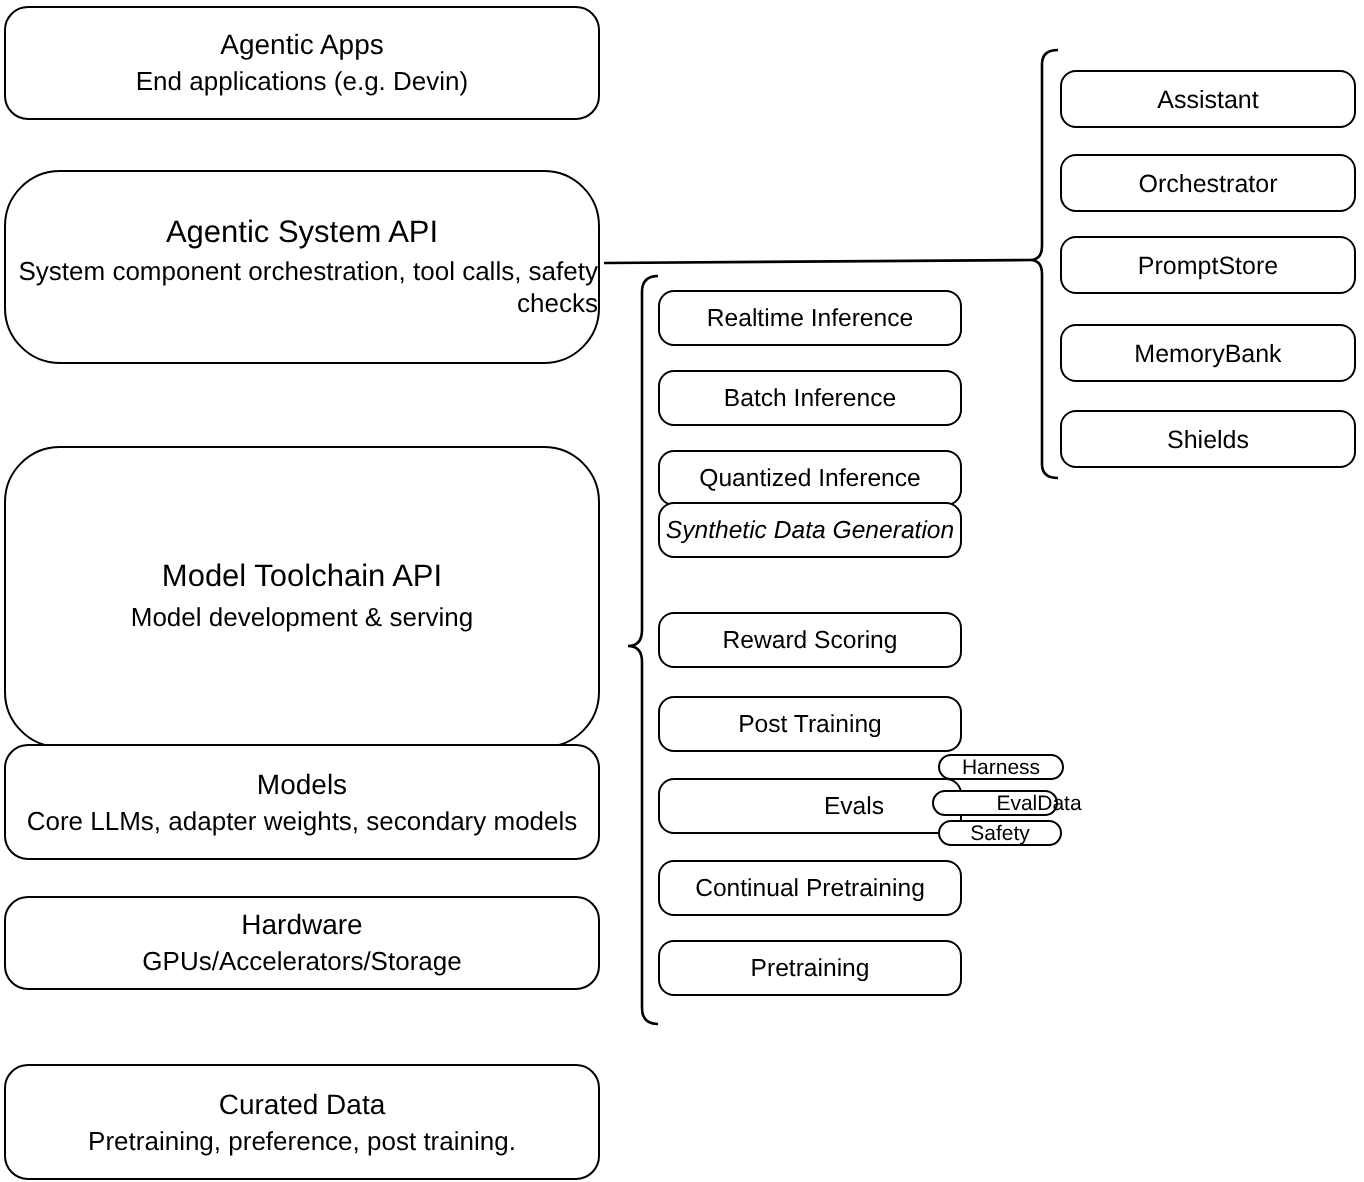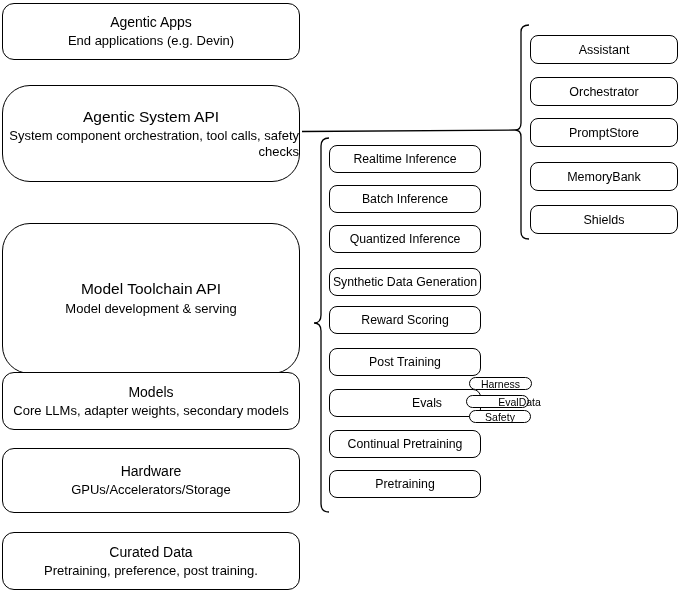--- a/index.html
+++ b/index.html
@@ -79,40 +79,40 @@
   <div class="box lbox big" style="top:223px; height:151px; border-radius:28px;">
     <div class="t">Model Toolchain API</div>
     <div class="s">Model development &amp; serving</div>
   </div>
 
   <div class="box lbox" style="top:372px; height:58px; border-radius:12px;">
     <div class="t">Models</div>
     <div class="s">Core LLMs, adapter weights, secondary models</div>
   </div>
 
-  <div class="box lbox" style="top:448px; height:65px; border-radius:12px;">
+  <div class="box lbox" style="top:448px; height:47px; border-radius:12px;">
     <div class="t">Hardware</div>
     <div class="s">GPUs/Accelerators/Storage</div>
   </div>
 
   <div class="box lbox" style="top:532px; height:58px; border-radius:12px;">
     <div class="t">Curated Data</div>
     <div class="s">Pretraining, preference, post training.</div>
   </div>
 
   <div class="box mbox" style="top:145px;">
       <span>Realtime Inference</span>
     </div>
   <div class="box mbox" style="top:185px;">
       <span>Batch Inference</span>
     </div>
   <div class="box mbox" style="top:225px;">
       <span>Quantized Inference</span>
     </div>
-  <div class="box mbox" style="top:268px;">
+  <div class="box mbox" style="top:251px;font-style:italic;">
       <span>Synthetic Data Generation</span>
     </div>
   <div class="box mbox" style="top:348px;">
       <span>Post Training</span>
     </div>
   <div class="box mbox" style="top:306px;">
       <span>Reward Scoring</span>
     </div>
   <div class="box mbox" style="top:389px;padding-left:44px;">
       <span>Evals</span>

